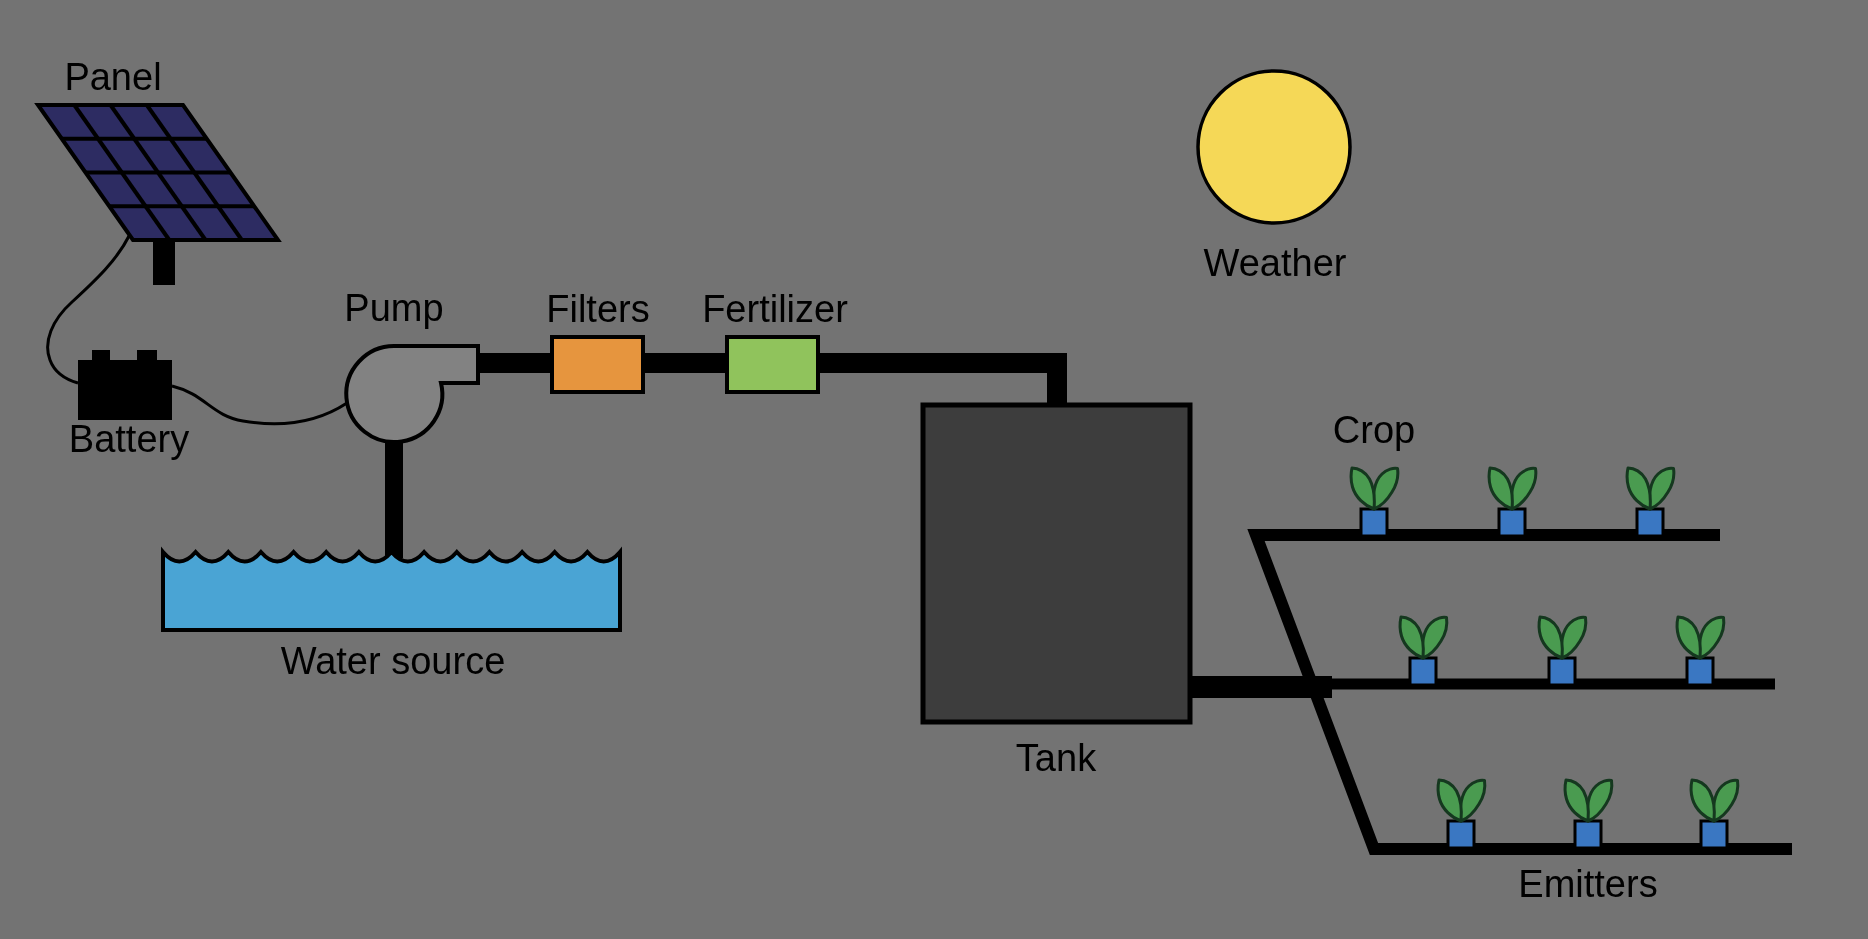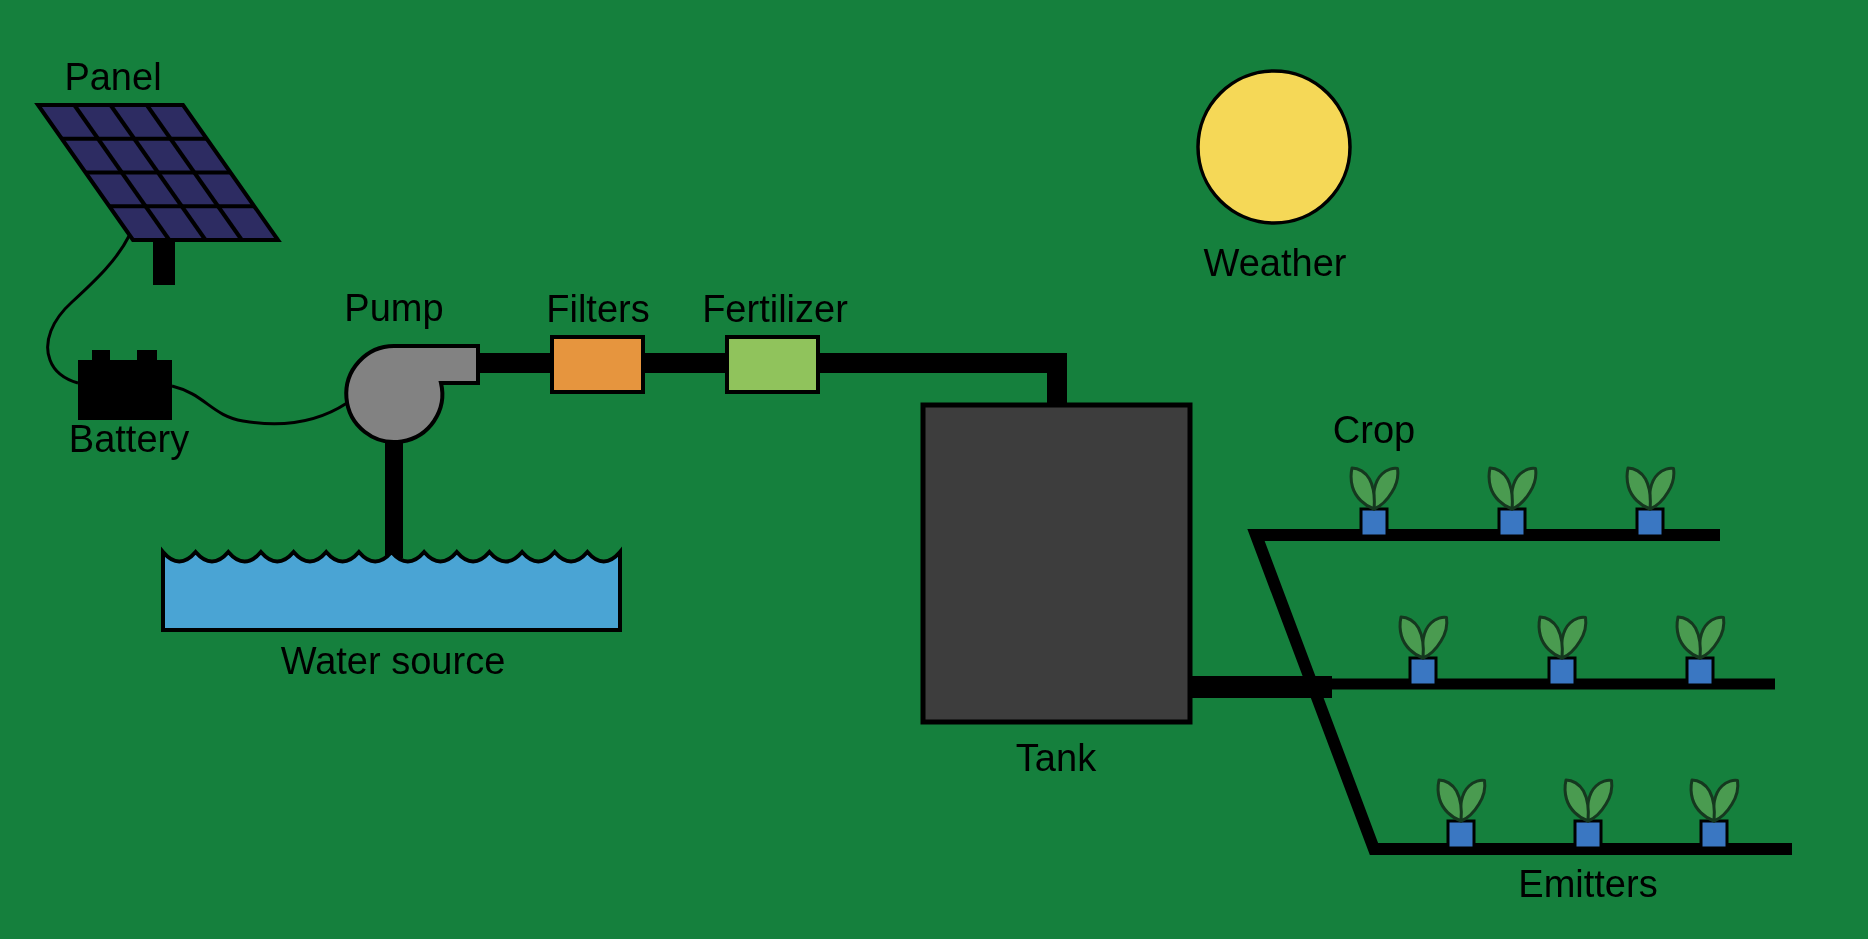--- a/index.html
+++ b/index.html
@@ -1,19 +1,19 @@
 <!DOCTYPE html>
 <html><head>
 <meta charset="utf-8">
 <style>
   html, body { margin: 0; padding: 0; background: #ffffff; }
   .canvas {
     width: 1868px;
     height: 939px;
-    background: #15803d;
+    background: #737373;
     position: relative;
     overflow: hidden;
   }
   svg { display: block; width: 100%; height: 100%; }
   .lbl {
     font-family: "Liberation Sans", sans-serif;
     font-size: 38px;
     fill: #000000;
     text-anchor: middle;
   }

